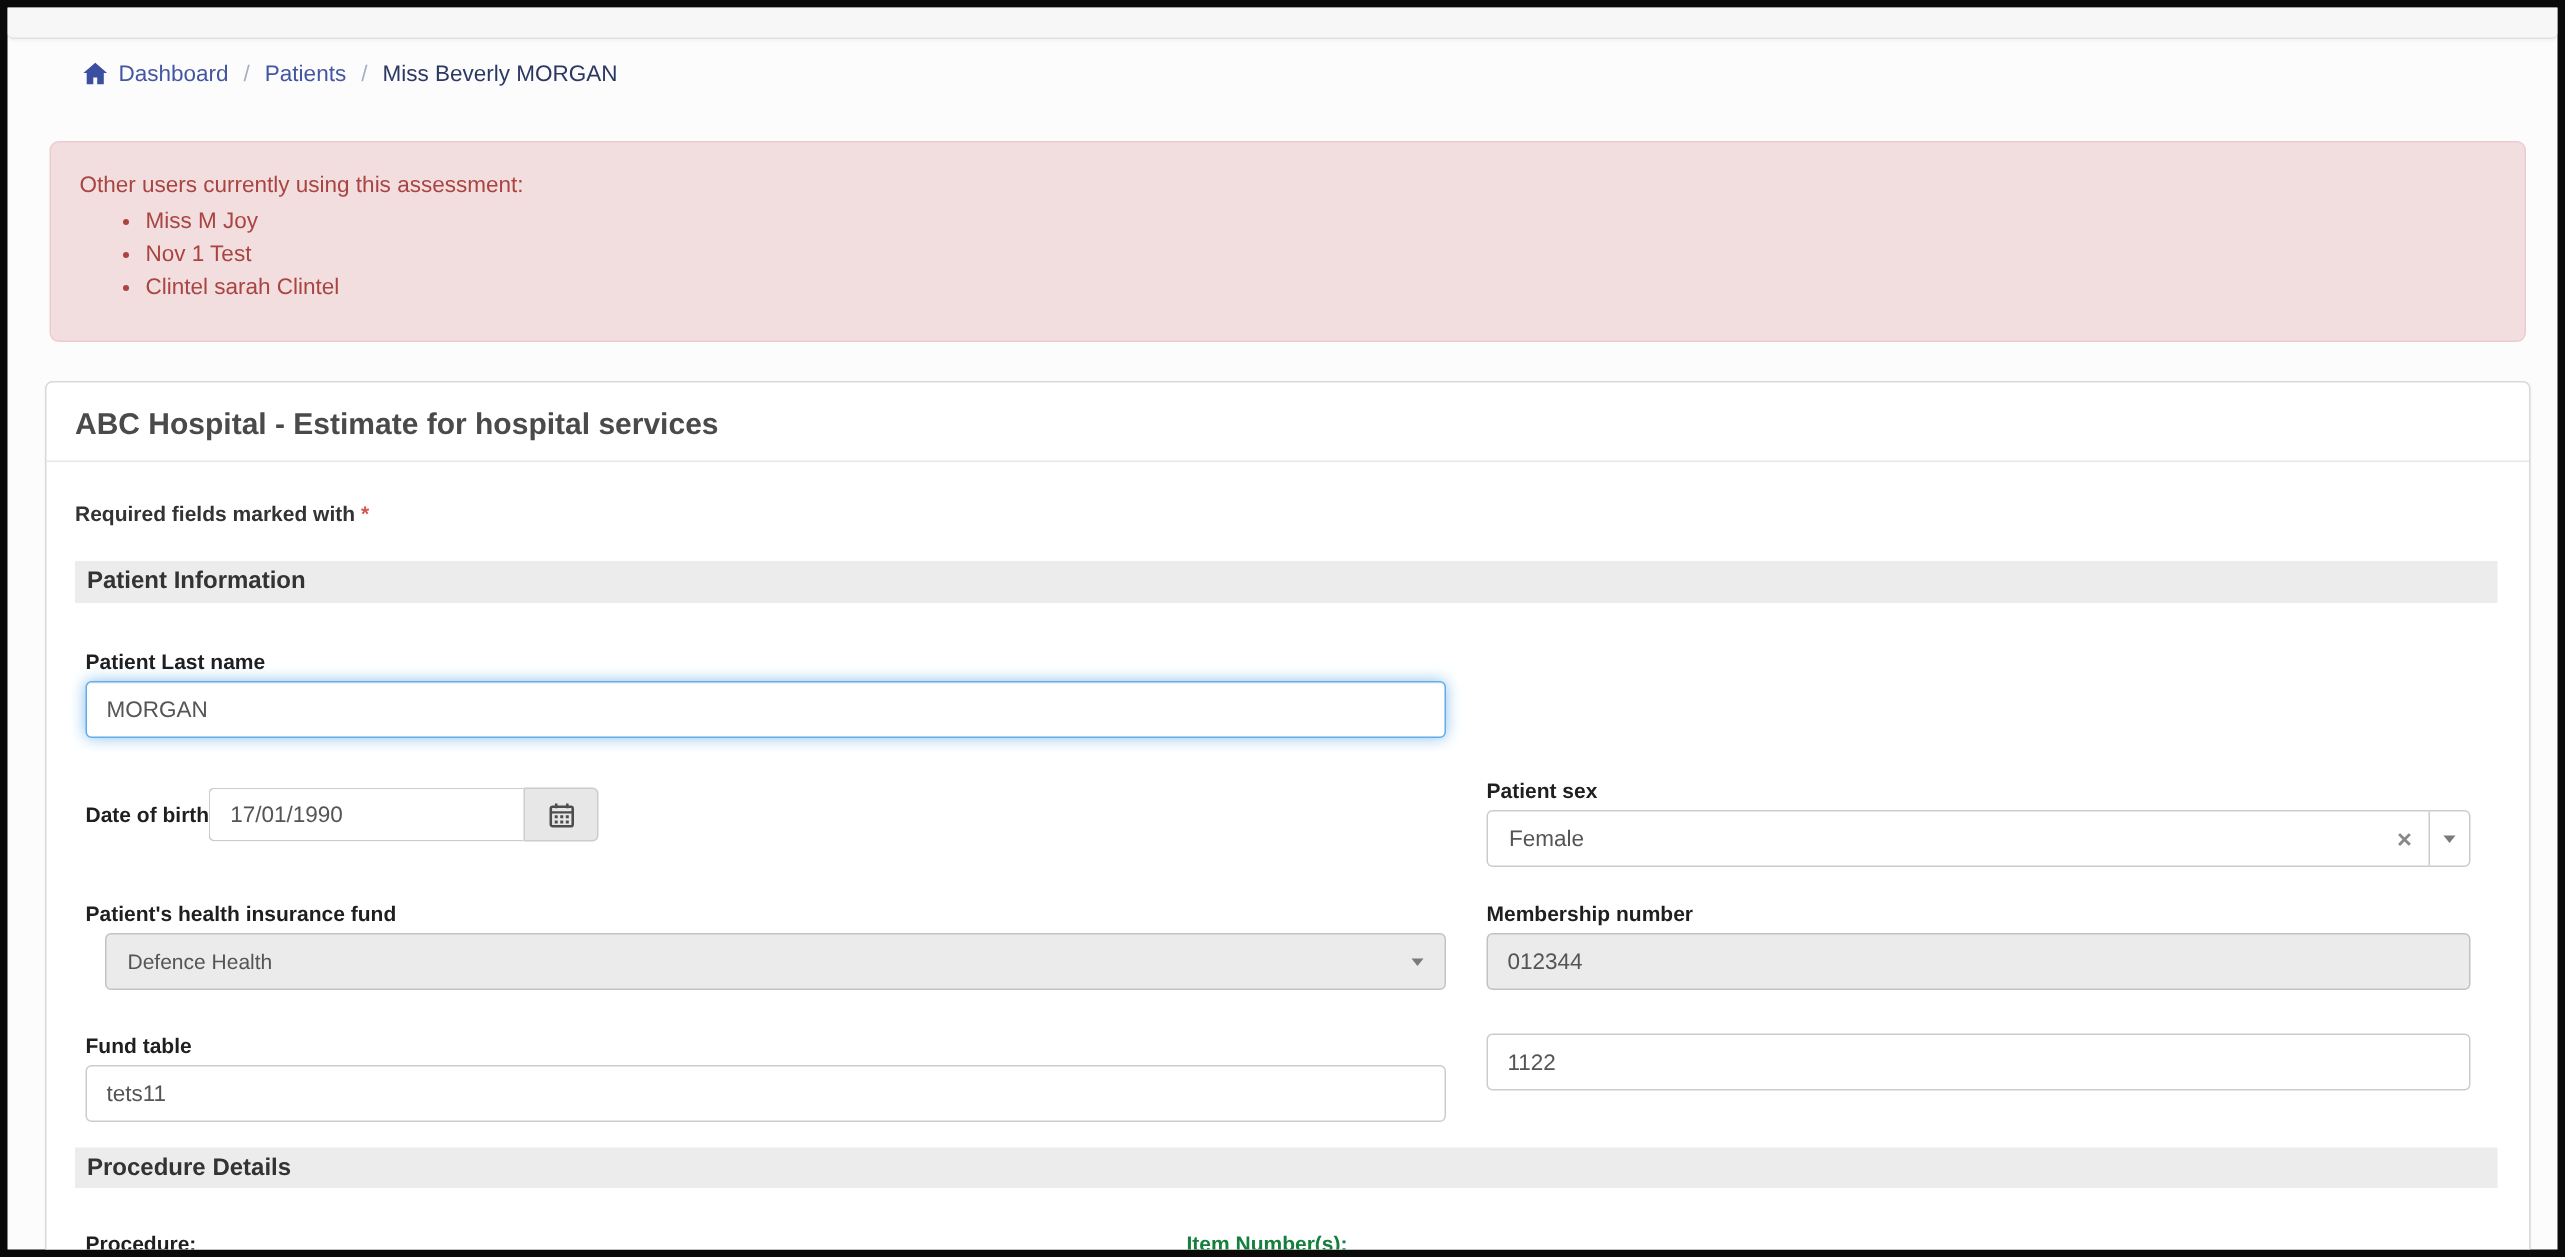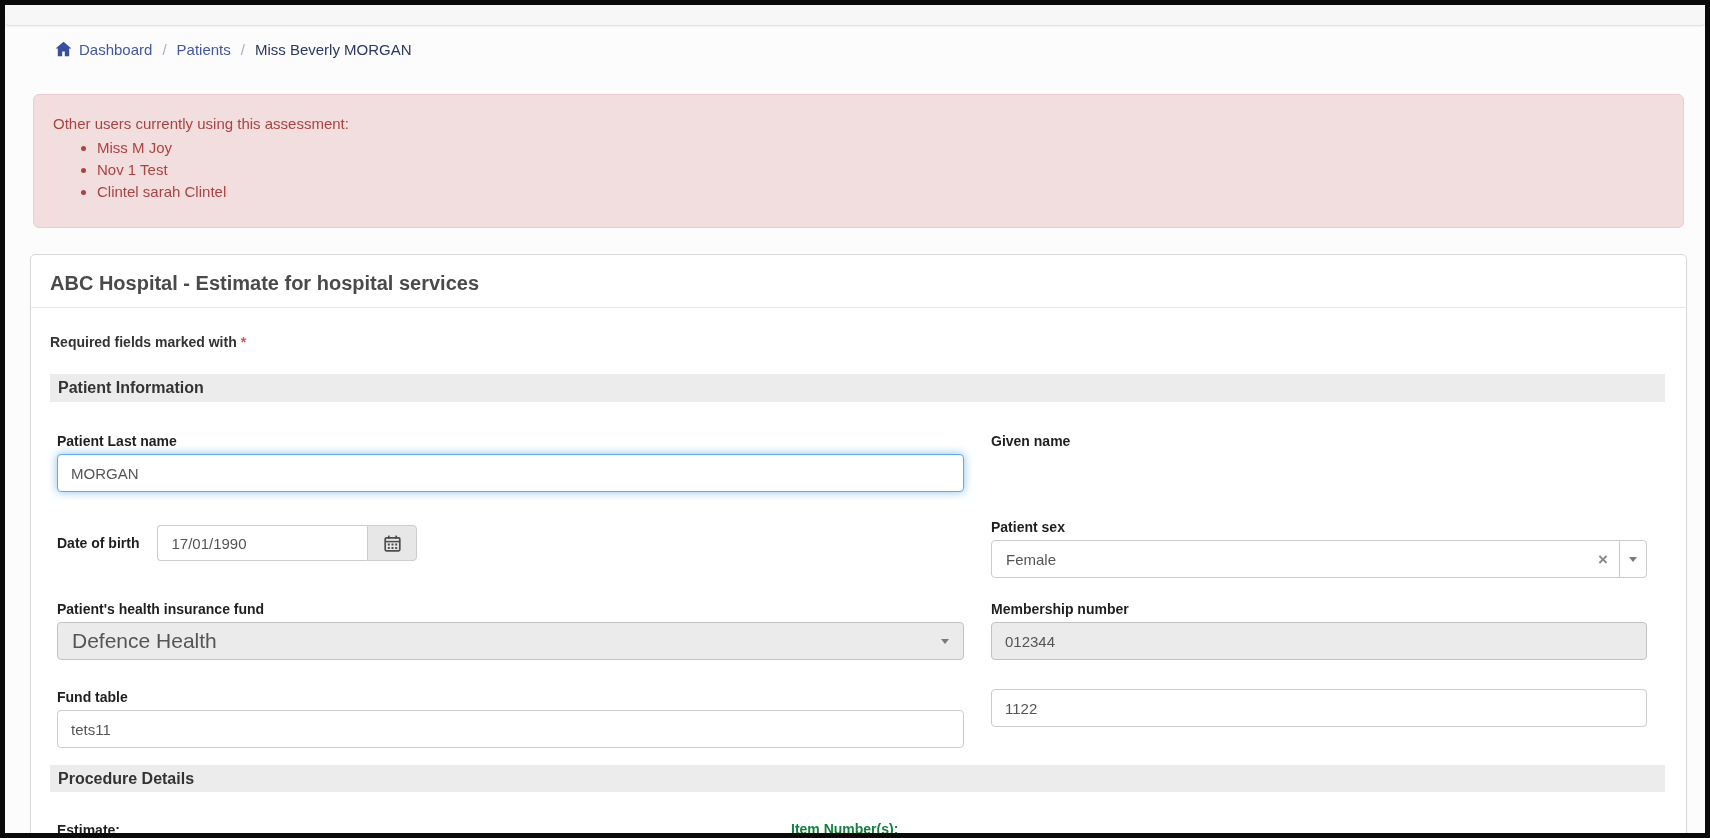--- a/index.html
+++ b/index.html
@@ -69,42 +69,42 @@
     font-family:inherit; display:block;
   }
   .focused {
     border-color:#63ace8;
     box-shadow:inset 0 1px 1px rgba(0,0,0,.06), 0 0 10px rgba(99,172,232,.75);
   }
   .dis { background:#ebebeb; border-color:#c2c2c2; color:#555; }
 
   
   .date-group { display:flex; align-items:center; margin-top:6px; }
-  .date-label { font-weight:bold; font-size:14px; color:#1f1f1f; margin-right:18px; }
+  .date-label { font-weight:bold; font-size:14px; color:#1f1f1f; }
   .date-input { width:210px; height:36px; border:1px solid #ccc; border-radius:4px 0 0 4px; padding:15px 13px; font-size:15px; color:#555; font-family:inherit; border-right:0; }
   .date-addon {
     width:50px; height:36px; background:#e7e7e7; border:1px solid #ccc;
     border-radius:0 4px 4px 0; display:flex; align-items:center; justify-content:center;
     cursor:pointer;
   }
 
   
   .sel2 {
     height:38px; border:1px solid #ccc; border-radius:4px; background:#fff;
     display:flex; align-items:center; padding-left:14px; font-size:15px; color:#555;
   }
   .sel2-clear { margin-left:auto; color:#888; font-weight:bold; font-size:17px; padding:0 11px; cursor:pointer; line-height:1; }
   .sel2-caretbox { width:27px; align-self:stretch; border-left:1px solid #ccc; display:flex; align-items:center; justify-content:center; cursor:pointer; }
   .caret-down { width:0; height:0; border-left:4px solid transparent; border-right:4px solid transparent; border-top:5px solid #7a7a7a; }
 
   
   .selgray {
     height:38px; background:#ebebeb; border:1px solid #c3c3c3; border-radius:4px;
     display:flex; align-items:center; justify-content:space-between;
-    padding:0 14px; font-size:21px; color:#555;
+    padding:0 14px; font-size:14px; color:#555;margin-left:13px;
   }
 
   .proc-row { position:relative; margin-top:29px; padding-left:7px; height:20px; }
   .proc-label { font-weight:bold; font-size:14px; color:#1f1f1f; }
   .item-label { position:absolute; left:741px; top:0; font-weight:bold; font-size:14px; color:#15803d; }
 
   .cal-svg { display:block; width:17px; height:17px; }
 </style>
 </head>
 <body>
@@ -148,21 +148,20 @@
     </div>
 
     <div class="section-bar">Patient Information</div>
 
     <div class="prow mt31">
       <div class="col-l">
         <label class="flabel">Patient Last name</label>
         <input class="finput focused" type="text" value="MORGAN" style="">
       </div>
       <div class="col-r">
-        <label class="flabel">Given name</label>
       </div>
     </div>
 
     <div class="prow mt27">
       <div class="col-l">
         <div class="date-group">
           <span class="date-label">Date of birth</span>
           <input class="date-input" type="text" value="17/01/1990" style="">
           <span class="date-addon">
             <span class="cal-svg">
@@ -214,18 +213,18 @@
         <input class="finput" type="text" value="tets11" style="">
       </div>
       <div class="col-r">
         <input class="finput" type="text" value="1122" style="">
       </div>
     </div>
 
     <div class="section-bar" style="margin-top:17px; height:27px;">Procedure Details</div>
 
     <div class="proc-row">
-      <span class="proc-label">Estimate:</span>
+      <span class="proc-label">Procedure:</span>
       <span class="item-label">Item Number(s):</span>
     </div>
 
   </div>
 </div>
 
 </body></html>

